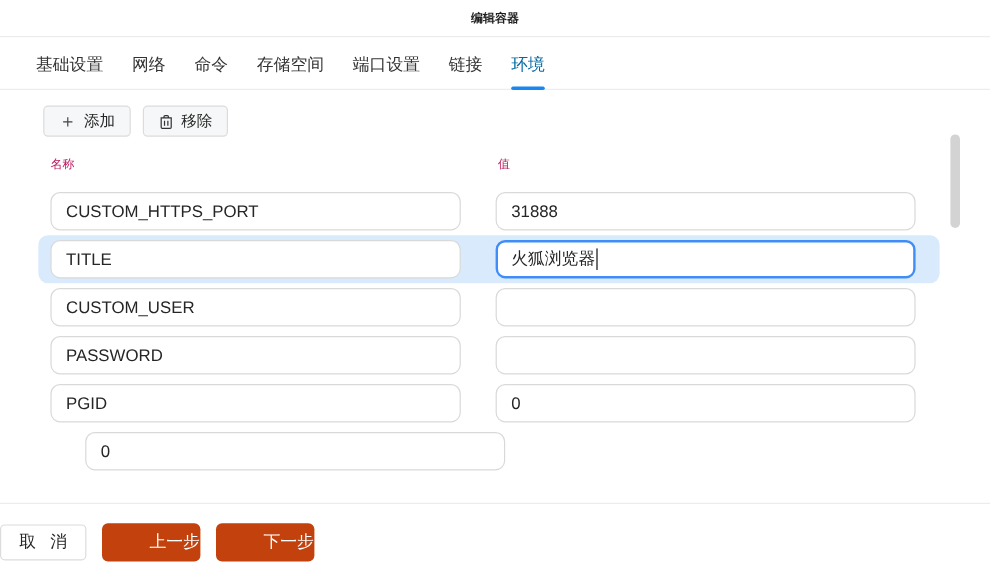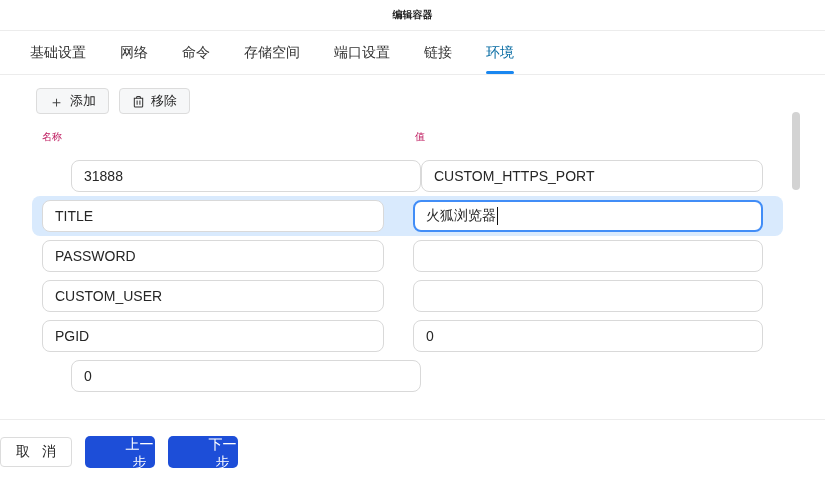--- a/index.html
+++ b/index.html
@@ -15,25 +15,25 @@
   
   .title-bar {
     height: 31px;
     display: flex; align-items: center; justify-content: center;
     border-bottom: 1px solid #ececec;
   }
   .title-bar h1 { font-size: 10px; font-weight: 700; color: #1f1f1f; }
 
   
   .tabs {
-    display: flex; align-items: flex-end;
+    display: flex; align-items: center;
     padding: 0 30px;
     height: 44px;
     border-bottom: 1px solid #ececec;
-    gap: 34px;
+    gap: 24px;
   }
   .tab {
     font-size: 14px; color: #333;
     height: 44px; line-height: 44px;
     position: relative;
     cursor: pointer;
     white-space: nowrap;
   }
   .tab.active { color: #0369a1; }
   .tab.active::after {
@@ -126,22 +126,22 @@
   .btn-cancel {
     width: 72px; height: 30px;
     background: #fff;
     border: 1px solid #dcdcdc;
     color: #262626;
     border-radius: 4px;
     letter-spacing: 4px;
     text-indent: 4px;
   }
   .btn-primary {
-    width: 70px; height: 32px;
-    background: #1d4ed8;
+    width: 82px; height: 32px;
+    background: #c2410c;
     border: none;
     color: #fff;
     padding-left: 39px;
   }
 </style>
 </head>
 <body>
 
 <div class="dialog">
 
@@ -177,39 +177,39 @@
   </div>
 
   <div class="col-headers">
     <span class="col-header name">名称</span>
     <span class="col-header value">值</span>
   </div>
 
   <div class="rows">
 
     <div class="env-row">
+      <input class="env-input name-col" value="CUSTOM_HTTPS_PORT" style="">
       <input class="env-input value-col" value="31888" style="">
-      <input class="env-input name-col" value="CUSTOM_HTTPS_PORT" style="">
     </div>
 
     <div class="env-row selected">
       <input class="env-input name-col" value="TITLE" style="">
       <div class="env-input-like value-col focused">
         <span>火狐浏览器</span>
         <span class="caret"></span>
       </div>
     </div>
 
     <div class="env-row">
+      <input class="env-input name-col" value="CUSTOM_USER" style="">
+      <input class="env-input value-col" value="" style="">
+    </div>
+
+    <div class="env-row">
       <input class="env-input name-col" value="PASSWORD" style="">
-      <input class="env-input value-col" value="" style="">
-    </div>
-
-    <div class="env-row">
-      <input class="env-input name-col" value="CUSTOM_USER" style="">
       <input class="env-input value-col" value="" style="">
     </div>
 
     <div class="env-row">
       <input class="env-input name-col" value="PGID" style="">
       <input class="env-input value-col" value="0" style="">
     </div>
 
     <div class="env-row">
       <input class="env-input value-col" value="0" style="">

